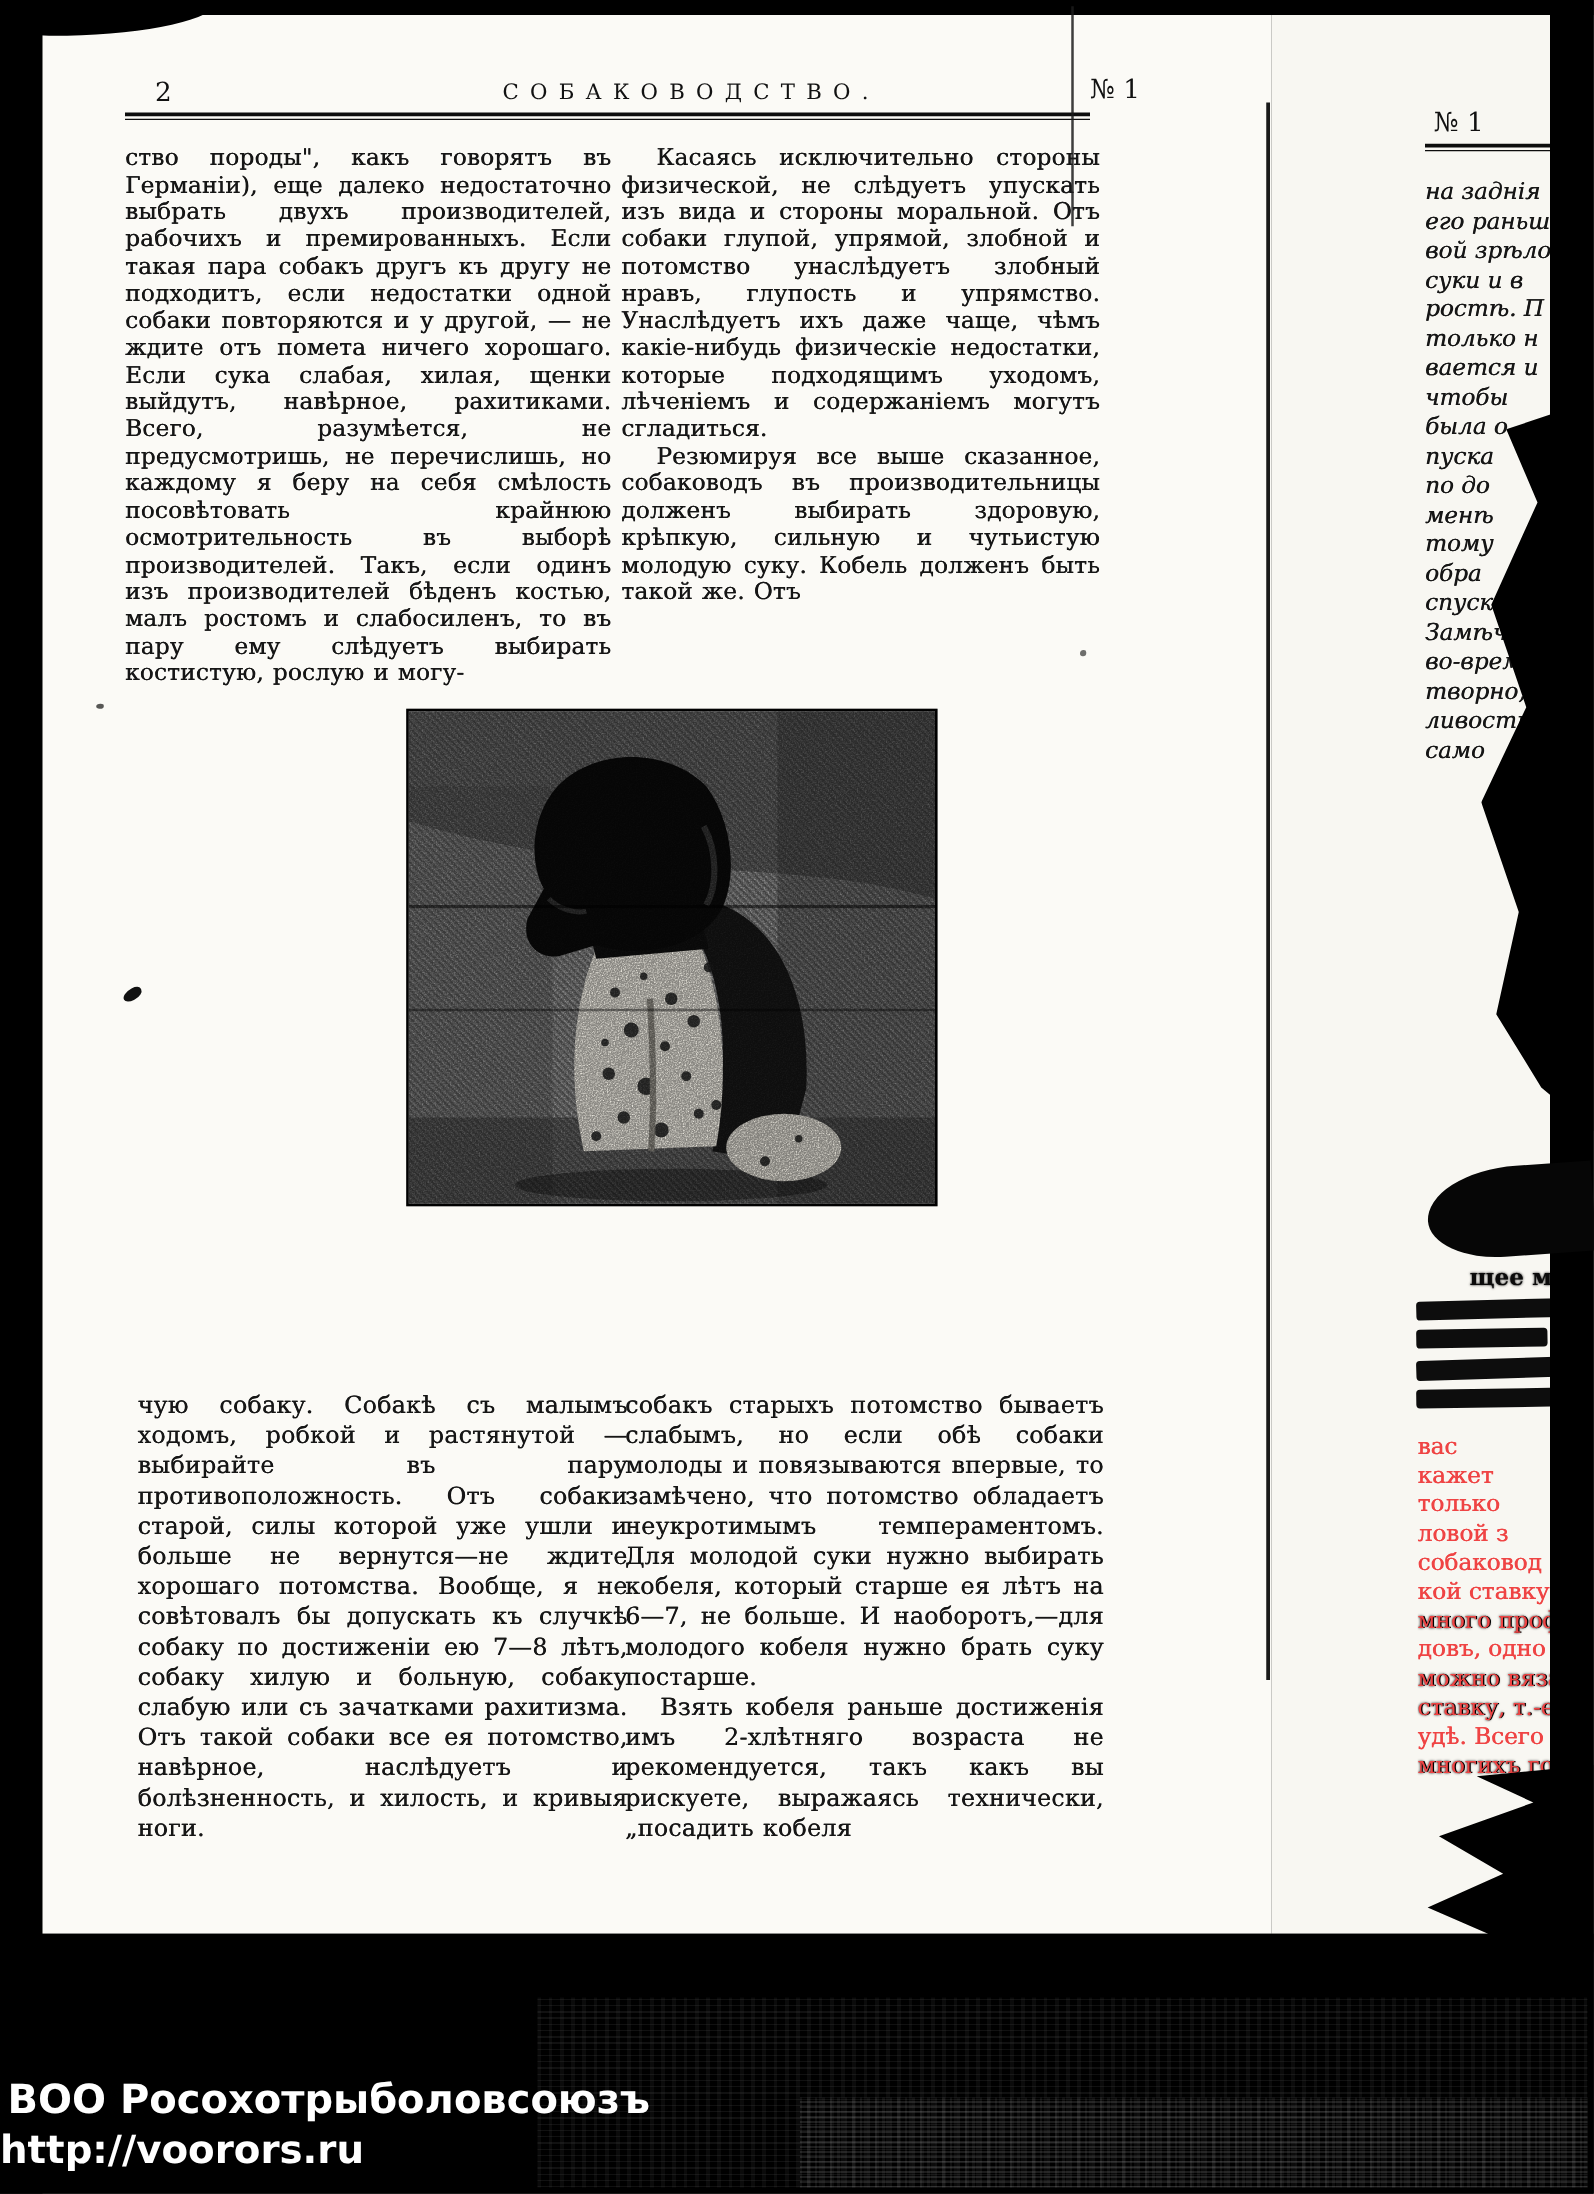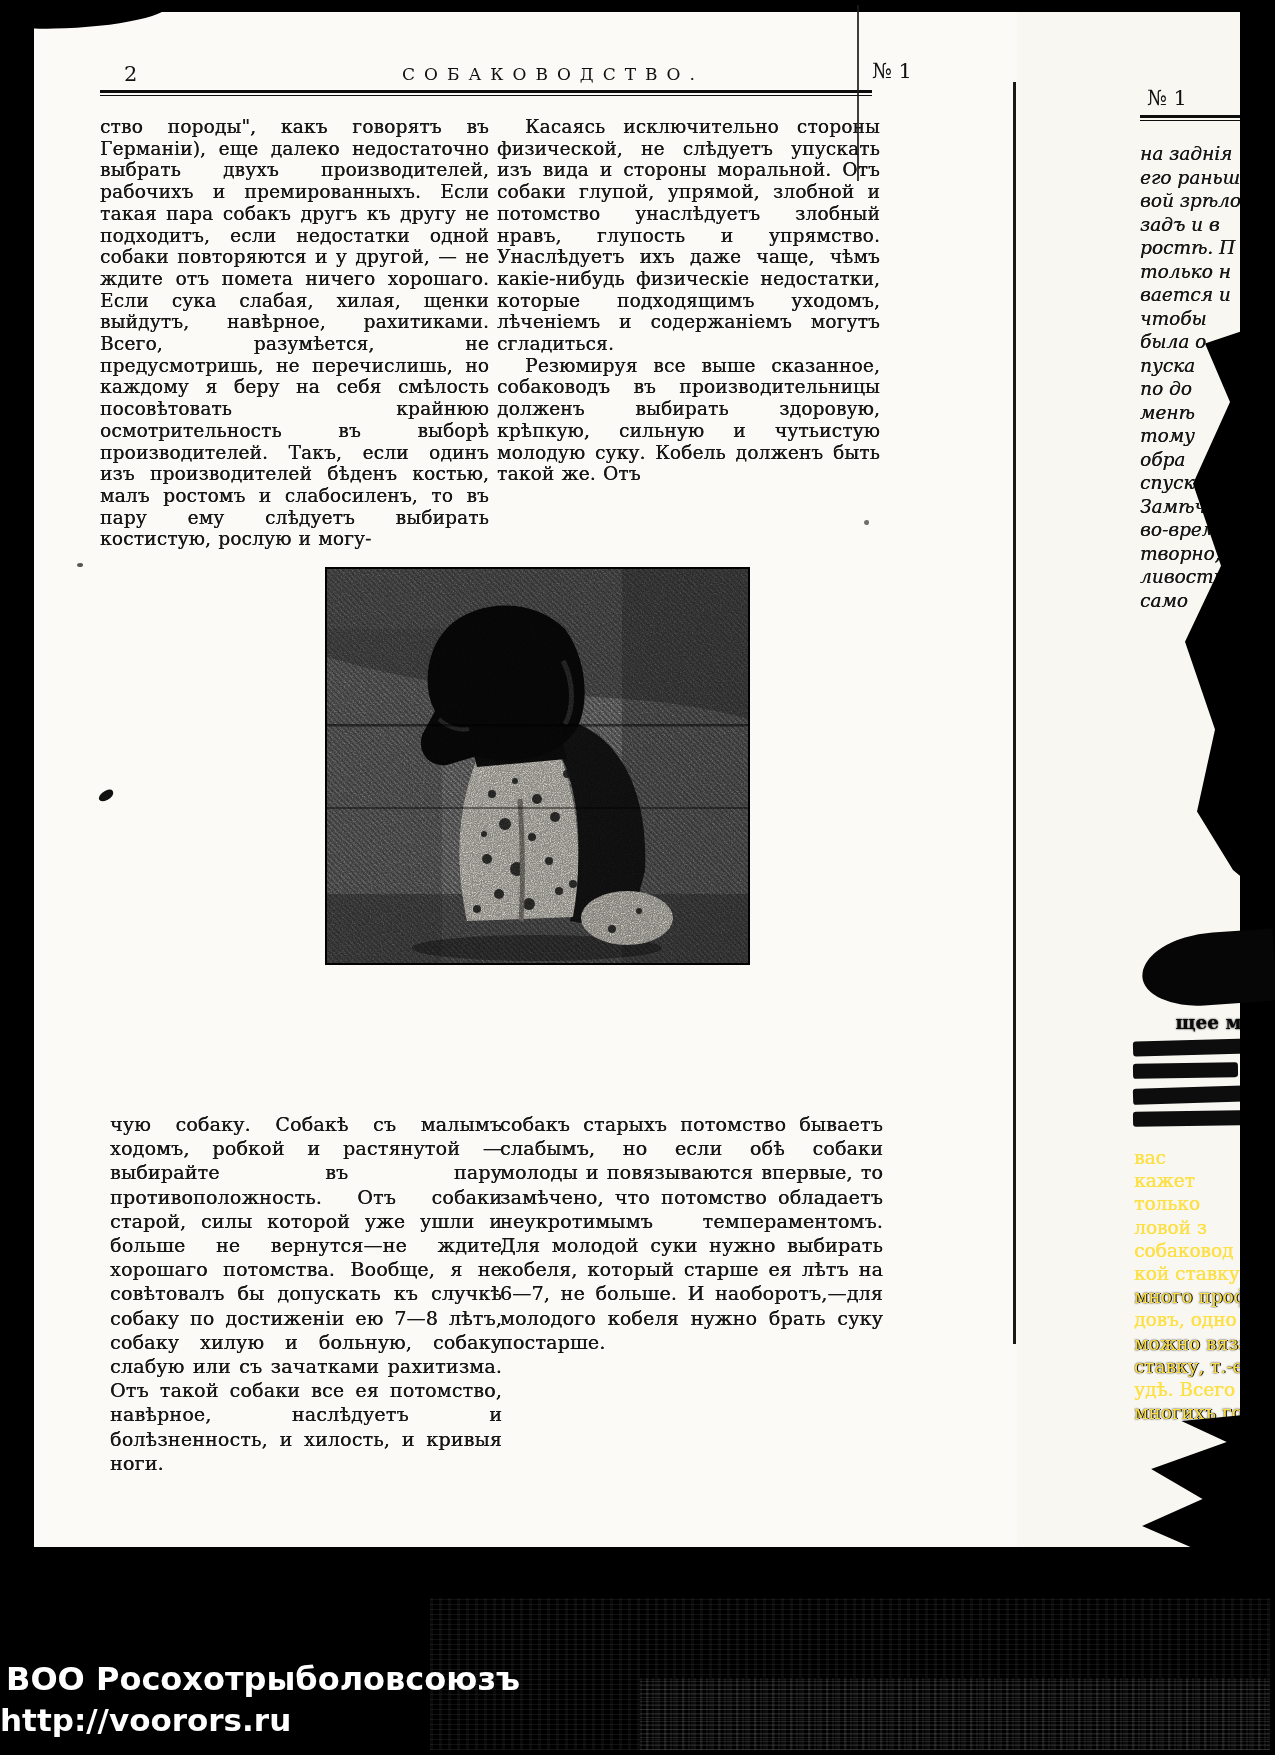--- a/index.html
+++ b/index.html
@@ -48,21 +48,21 @@
   
   .photo{left:325px;top:567px;width:421px;height:394px;border:2px solid #000;background:#9a9a9a;}
   .photo svg{display:block;}
   
   .issue-right{left:1147px;top:86px;font-size:21px;color:#111;white-space:nowrap;}
   .rule-right{left:1140px;top:115px;width:133px;border-top:3px solid #0d0d0d;}
   .rule-right::after{content:"";display:block;margin-top:2px;border-top:1px solid #0d0d0d;}
   .fragcol{left:1140px;top:142px;width:134px;font-size:18.5px;line-height:23.5px;
     color:#161616;text-shadow:.3px 0 0 currentColor;font-style:italic;}
   .fragcol2{left:1134px;top:1146px;width:140px;font-size:18.5px;line-height:23.2px;
-    color:#fde047;text-shadow:.4px 0 0 currentColor;}
+    color:#ef4444;text-shadow:.4px 0 0 currentColor;}
   .frag-line{white-space:nowrap;overflow:hidden;}
   .smear{text-shadow:0 0 2px #000,1px 0 0 #000;}
   .gline{left:1134px;width:120px;font-size:18.5px;white-space:nowrap;overflow:hidden;
     color:#0b0b0b;font-weight:bold;text-shadow:0 0 2px #000;}
   .bar{background:#0d0d0d;border-radius:3px;}
   .bar1{left:1133px;top:1040px;width:118px;height:15px;transform:rotate(-1.5deg);}
   .bar2{left:1133px;top:1063px;width:105px;height:15px;transform:rotate(-1deg);}
   .bar3{left:1133px;top:1087px;width:121px;height:16px;transform:rotate(-1.8deg);}
   .bar4{left:1133px;top:1111px;width:110px;height:15px;transform:rotate(-.8deg);}
   
@@ -156,29 +156,30 @@
 
     <rect width="421" height="394" filter="url(#grain)" opacity="0.4"></rect>
   </svg>
 </div>
 
 <div class="abs col colBL">
   <p class="par">чую собаку. Собакѣ съ малымъ ходомъ, робкой и растянутой — выбирайте въ пару противоположность. Отъ собаки старой, силы которой уже ушли и больше не вернутся—не ждите хорошаго потомства. Вообще, я не совѣтовалъ бы допускать къ случкѣ собаку по достиженіи ею 7—8 лѣтъ, собаку хилую и больную, собаку слабую или съ зачатками рахитизма. Отъ такой собаки все ея потомство, навѣрное, наслѣдуетъ и болѣзненность, и хилость, и кривыя ноги.</p>
 </div>
 <div class="abs col colBR">
   <p class="par">собакъ старыхъ потомство бываетъ слабымъ, но если обѣ собаки молоды и повязываются впервые, то замѣчено, что потомство обладаетъ неукротимымъ темпераментомъ. Для молодой суки нужно выбирать кобеля, который старше ея лѣтъ на 6—7, не больше. И наоборотъ,—для молодого кобеля нужно брать суку постарше.</p>
+  <p class="par indent">Взять кобеля раньше достиженія имъ 2-хлѣтняго возраста не рекомендуется, такъ какъ вы рискуете, выражаясь технически, „посадить кобеля</p>
 </div>
 
 <div class="abs issue-right">№ 1</div>
 <div class="abs rule-right"></div>
 <div class="abs fragcol">
   <div class="frag-line">на заднія</div>
   <div class="frag-line">его раньш</div>
   <div class="frag-line">вой зрѣло</div>
-  <div class="frag-line">задъ и в</div>
+  <div class="frag-line">суки и в</div>
   <div class="frag-line">ростѣ. П</div>
   <div class="frag-line">только н</div>
   <div class="frag-line">вается и</div>
   <div class="frag-line">чтобы</div>
   <div class="frag-line">была о</div>
   <div class="frag-line">пуска</div>
   <div class="frag-line">по до</div>
   <div class="frag-line">менѣ</div>
   <div class="frag-line">тому</div>
   <div class="frag-line">обра</div>

